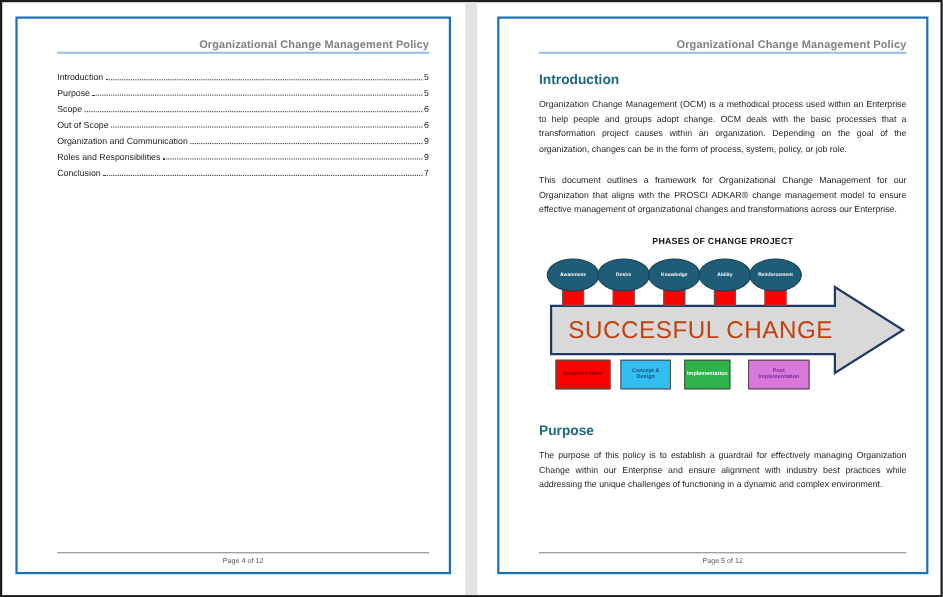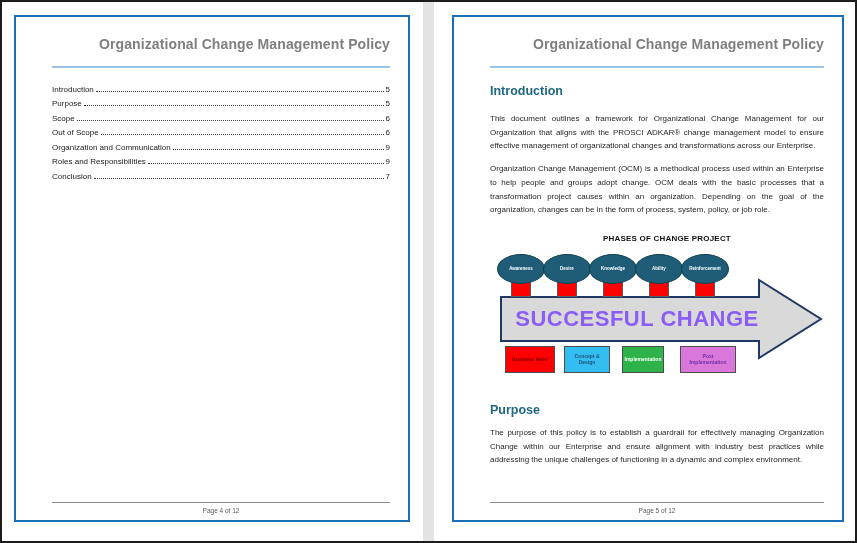--- a/index.html
+++ b/index.html
@@ -23,24 +23,24 @@
     position: absolute; top: 13px; height: 507px;
     background: #ffffff;
     border: 2px solid #1a70b8;
     padding: 0 18px 0 36px;
   }
   .page.left  { left: 12px;  width: 396px; }
   .page.right { left: 450px; width: 392px; }
 
   .page-header {
     margin-top: 19px;
-    padding-bottom: 14px;
+    padding-bottom: 0;
     border-bottom: 2px solid #9cc2e5;
     text-align: right;
-    font-size: 14px; font-weight: bold; color: #7f7f7f;
+    font-size: 10px; font-weight: bold; color: #7f7f7f;
     letter-spacing: 0.1px;
   }
   .page-footer {
     position: absolute; bottom: 6px; left: 36px; right: 18px;
     border-top: 1px solid #8a8a8a;
     padding-top: 4px;
     text-align: center;
     font-size: 6.5px; color: #595959;
   }
   .section-heading {
@@ -74,21 +74,21 @@
   }
   .body-text.second { margin-top: 14px; }
 
   
   .diagram {
     position: relative;
     width: 332px; height: 148px;
     margin: 17px auto 0 auto;
   }
   .diagram-title {
-    position: absolute; top: 0; left: 10px; width: 100%;
+    position: absolute; top: 0; left: 0; width: 100%;
     text-align: center;
     font-size: 8px; font-weight: bold; color: #111;
     letter-spacing: 0.2px;
   }
   .adkar-ellipse {
     position: absolute; top: 20px;
     width: 48px; height: 30px;
     border-radius: 50%;
     background: #1e5c78;
     border: 1px solid #12404f;
@@ -112,21 +112,21 @@
   }
   .connector.c0 { left: 20px; }
   .connector.c1 { left: 66px; }
   .connector.c2 { left: 112px; }
   .connector.c3 { left: 158px; }
   .connector.c4 { left: 204px; }
   .arrow-svg { position: absolute; left: 0; top: 44px; z-index: 1; }
   .arrow-text {
     position: absolute; left: 12px; top: 72px; width: 268px;
     text-align: center;
-    font-size: 22px; font-weight: bold; color: #8b5cf6;
+    font-size: 22px; font-weight: normal; color: #c2410c;
     letter-spacing: 0.5px;
     z-index: 2;
     white-space: nowrap;
   }
   .phase-box {
     position: absolute; top: 112px;
     height: 27px;
     border: 1px solid #4d4d4d;
     display: flex; align-items: center; justify-content: center;
     text-align: center;
@@ -188,23 +188,23 @@
     </div>
 
     <div class="page-footer">Page 4 of 12</div>
   </div>
 
   <div class="page right">
     <div class="page-header">Organizational Change Management Policy</div>
 
     <div class="section-heading">Introduction</div>
 
+    <p class="body-text">Organization Change Management (OCM) is a methodical process used within an Enterprise to help people and groups adopt change. OCM deals with the basic processes that a transformation project causes within an organization. Depending on the goal of the organization, changes can be in the form of process, system, policy, or job role.</p>
+
     <p class="body-text second">This document outlines a framework for Organizational Change Management for our Organization that aligns with the PROSCI ADKAR® change management model to ensure effective management of organizational changes and transformations across our Enterprise.</p>
-
-    <p class="body-text">Organization Change Management (OCM) is a methodical process used within an Enterprise to help people and groups adopt change. OCM deals with the basic processes that a transformation project causes within an organization. Depending on the goal of the organization, changes can be in the form of process, system, policy, or job role.</p>
 
     <div class="diagram">
       <div class="diagram-title">PHASES OF CHANGE PROJECT</div>
 
       <div class="adkar-ellipse e0">Awareness</div>
       <div class="adkar-ellipse e1">Desire</div>
       <div class="adkar-ellipse e2">Knowledge</div>
       <div class="adkar-ellipse e3">Ability</div>
       <div class="adkar-ellipse e4">Reinforcement</div>
 

